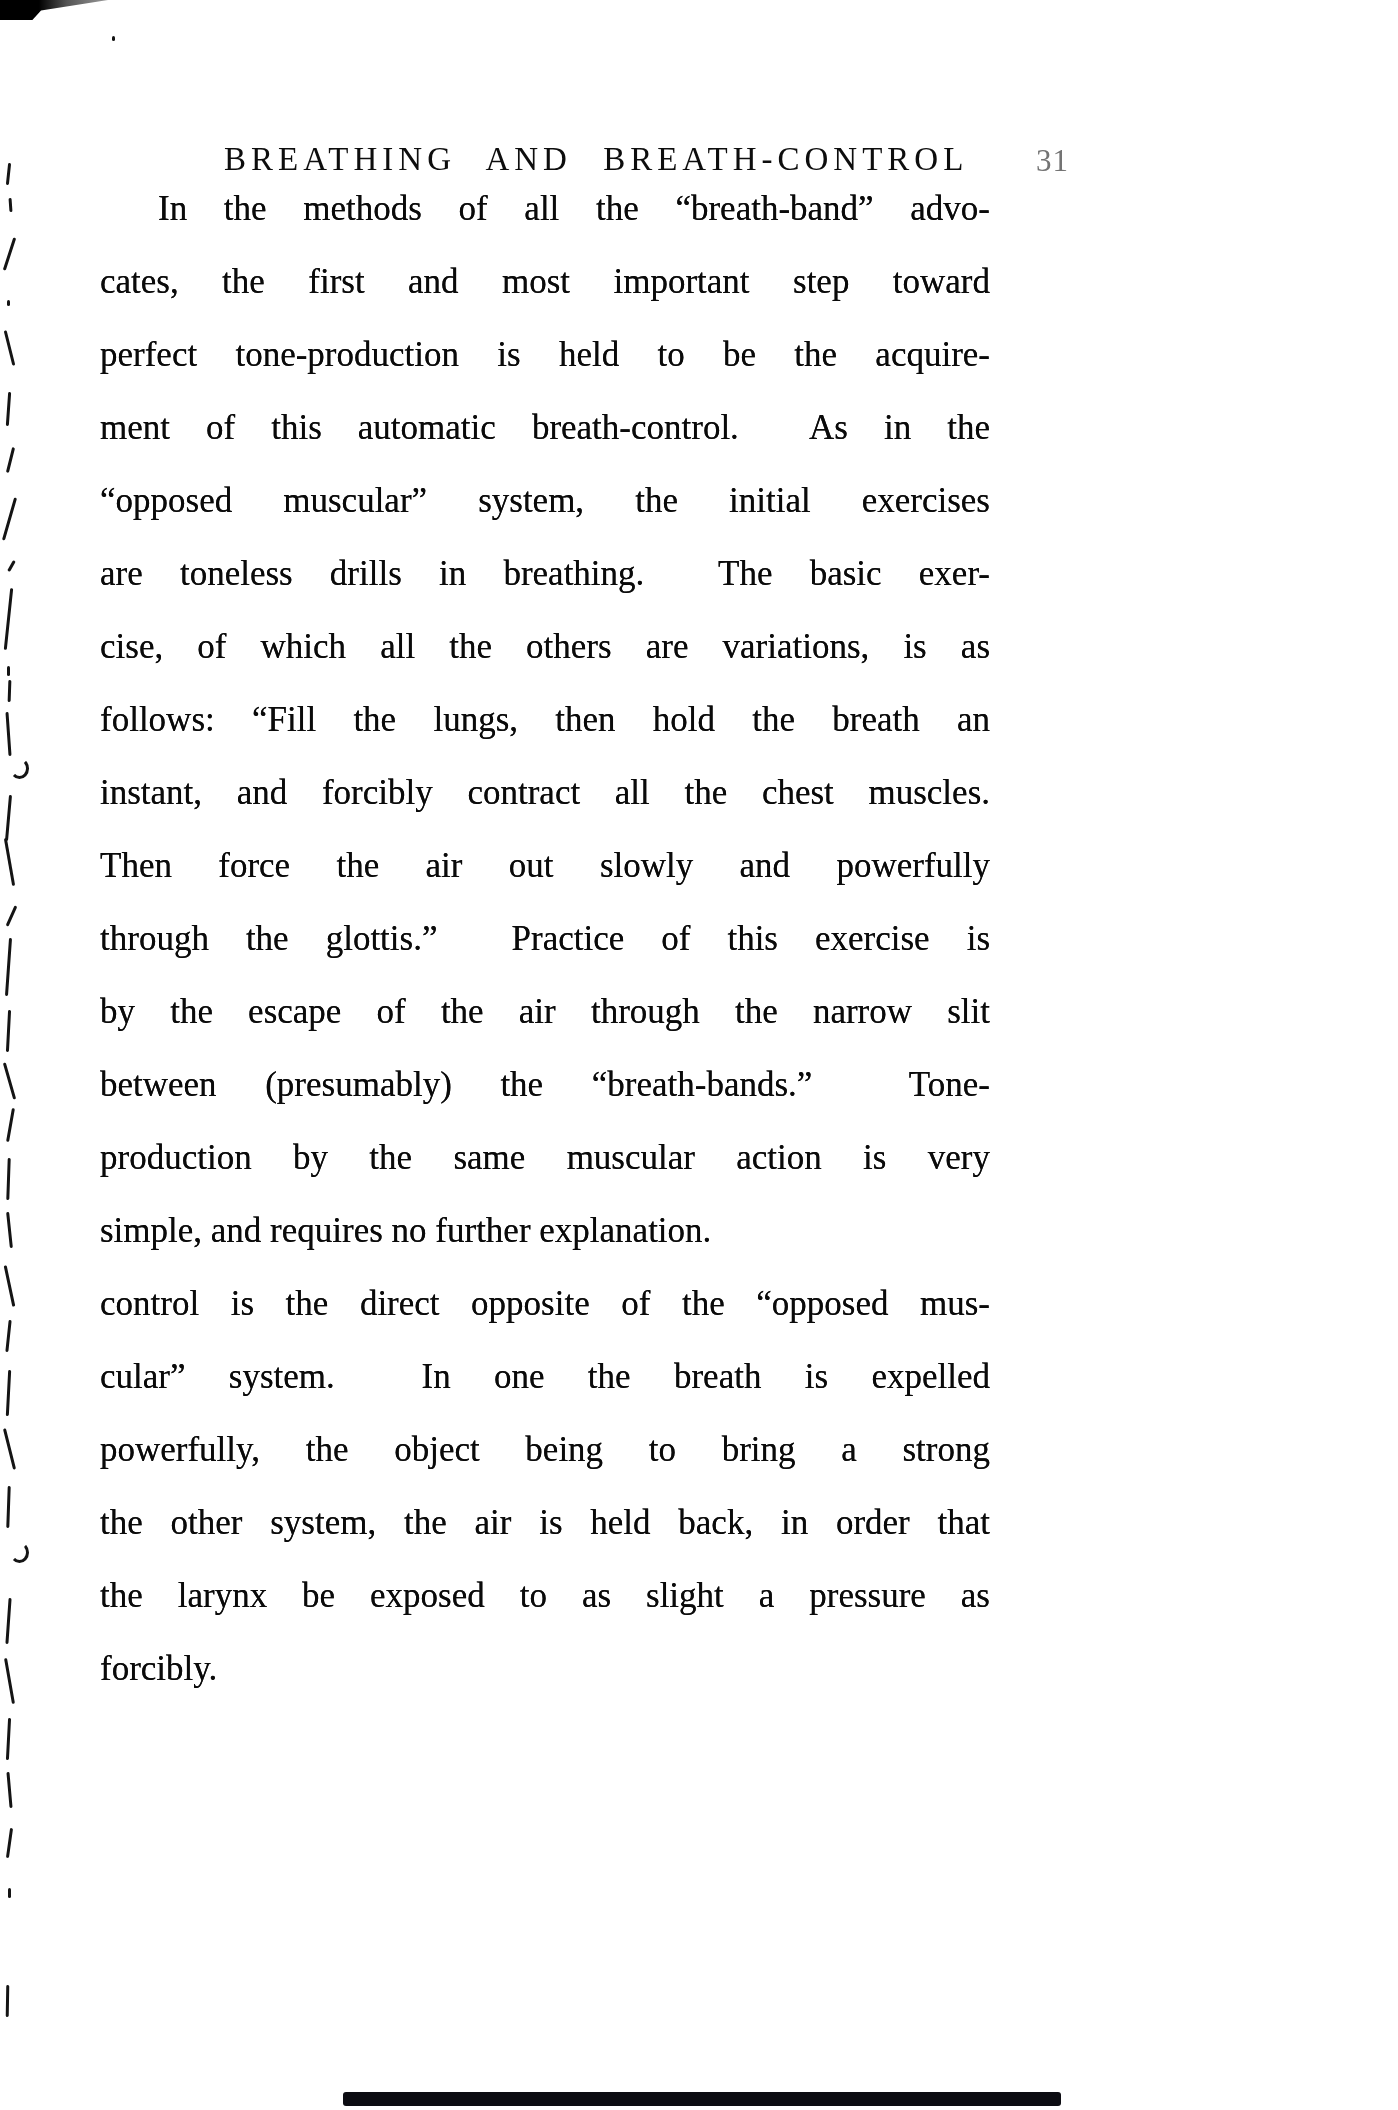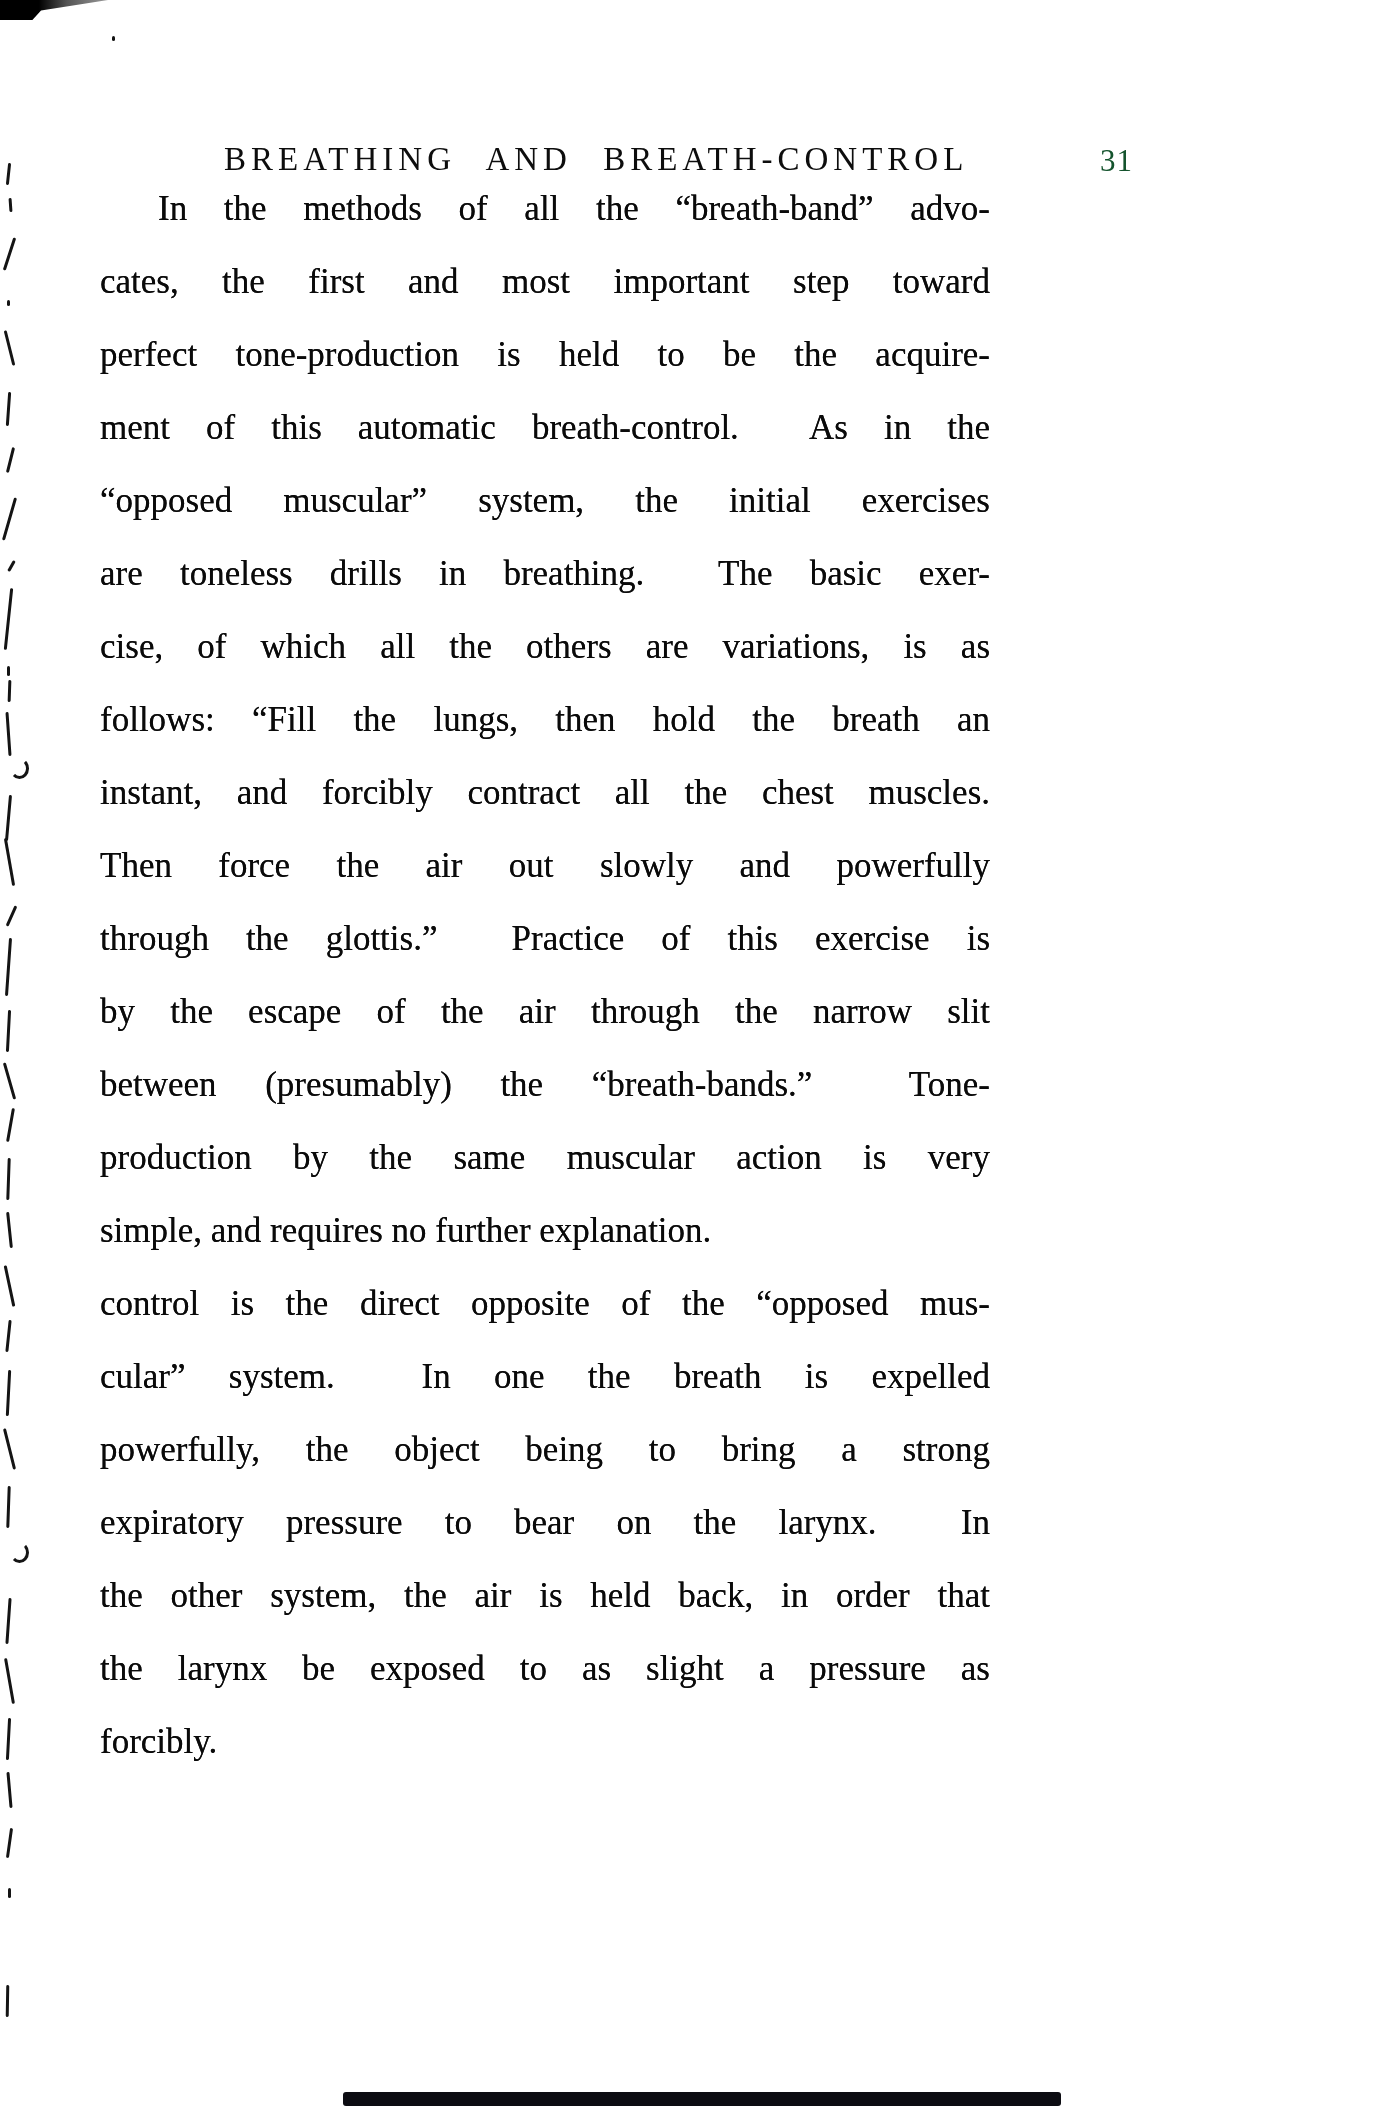--- a/index.html
+++ b/index.html
@@ -17,22 +17,22 @@
     background:linear-gradient(90deg,#000 0 36%,#555 62%,#9a9a9a 100%);
     clip-path:polygon(0 0,100% 0,38% 52%,30% 100%,0 100%);
   }
   .running-header{position:absolute;top:141px;left:0;width:100%;height:40px;}
   .head-title{
     position:absolute;left:224px;top:0;
     font-size:33px;letter-spacing:5px;word-spacing:18px;
     color:#0d0d0d;white-space:nowrap;
   }
   .page-number{
-    position:absolute;left:1100px;top:2px;
-    font-size:31px;letter-spacing:1px;color:#14532d;
+    position:absolute;left:1036px;top:2px;
+    font-size:31px;letter-spacing:1px;color:#737373;
   }
   .page-body{
     position:absolute;left:100px;top:172px;width:890px;
   }
   .line{
     height:73px;line-height:73px;
     font-size:35px;
     text-align:justify;
     text-align-last:justify;
     color:#0a0a0a;
@@ -79,21 +79,20 @@
       <div class="line">instant, and forcibly contract all the chest muscles.</div>
       <div class="line">Then force the air out slowly and powerfully</div>
       <div class="line">through the glottis.”&nbsp; Practice of this exercise is</div>
       <div class="line">by the escape of the air through the narrow slit</div>
       <div class="line">between (presumably) the “breath-bands.”&nbsp; Tone-</div>
       <div class="line">production by the same muscular action is very</div>
       <div class="line para-end">simple, and requires no further explanation.</div>
       <div class="line">control is the direct opposite of the “opposed mus-</div>
       <div class="line">cular” system.&nbsp; In one the breath is expelled</div>
       <div class="line">powerfully, the object being to bring a strong</div>
-      <div class="line">expiratory pressure to bear on the larynx.&nbsp; In</div>
       <div class="line">the other system, the air is held back, in order that</div>
       <div class="line">the larynx be exposed to as slight a pressure as</div>
       <div class="line para-end">forcibly.</div>
     </div>
 
   <div id="margin-marks">
       <div class="mark" style="left: 112px; top: 36px; height: 5px; transform: rotate(0deg);"></div>
       <div class="mark" style="left: 7px; top: 163px; height: 22px; transform: rotate(6deg);"></div>
       <div class="mark" style="left: 9px; top: 198px; height: 14px; transform: rotate(-4deg);"></div>
       <div class="mark" style="left: 8px; top: 237px; height: 34px; transform: rotate(18deg);"></div>

